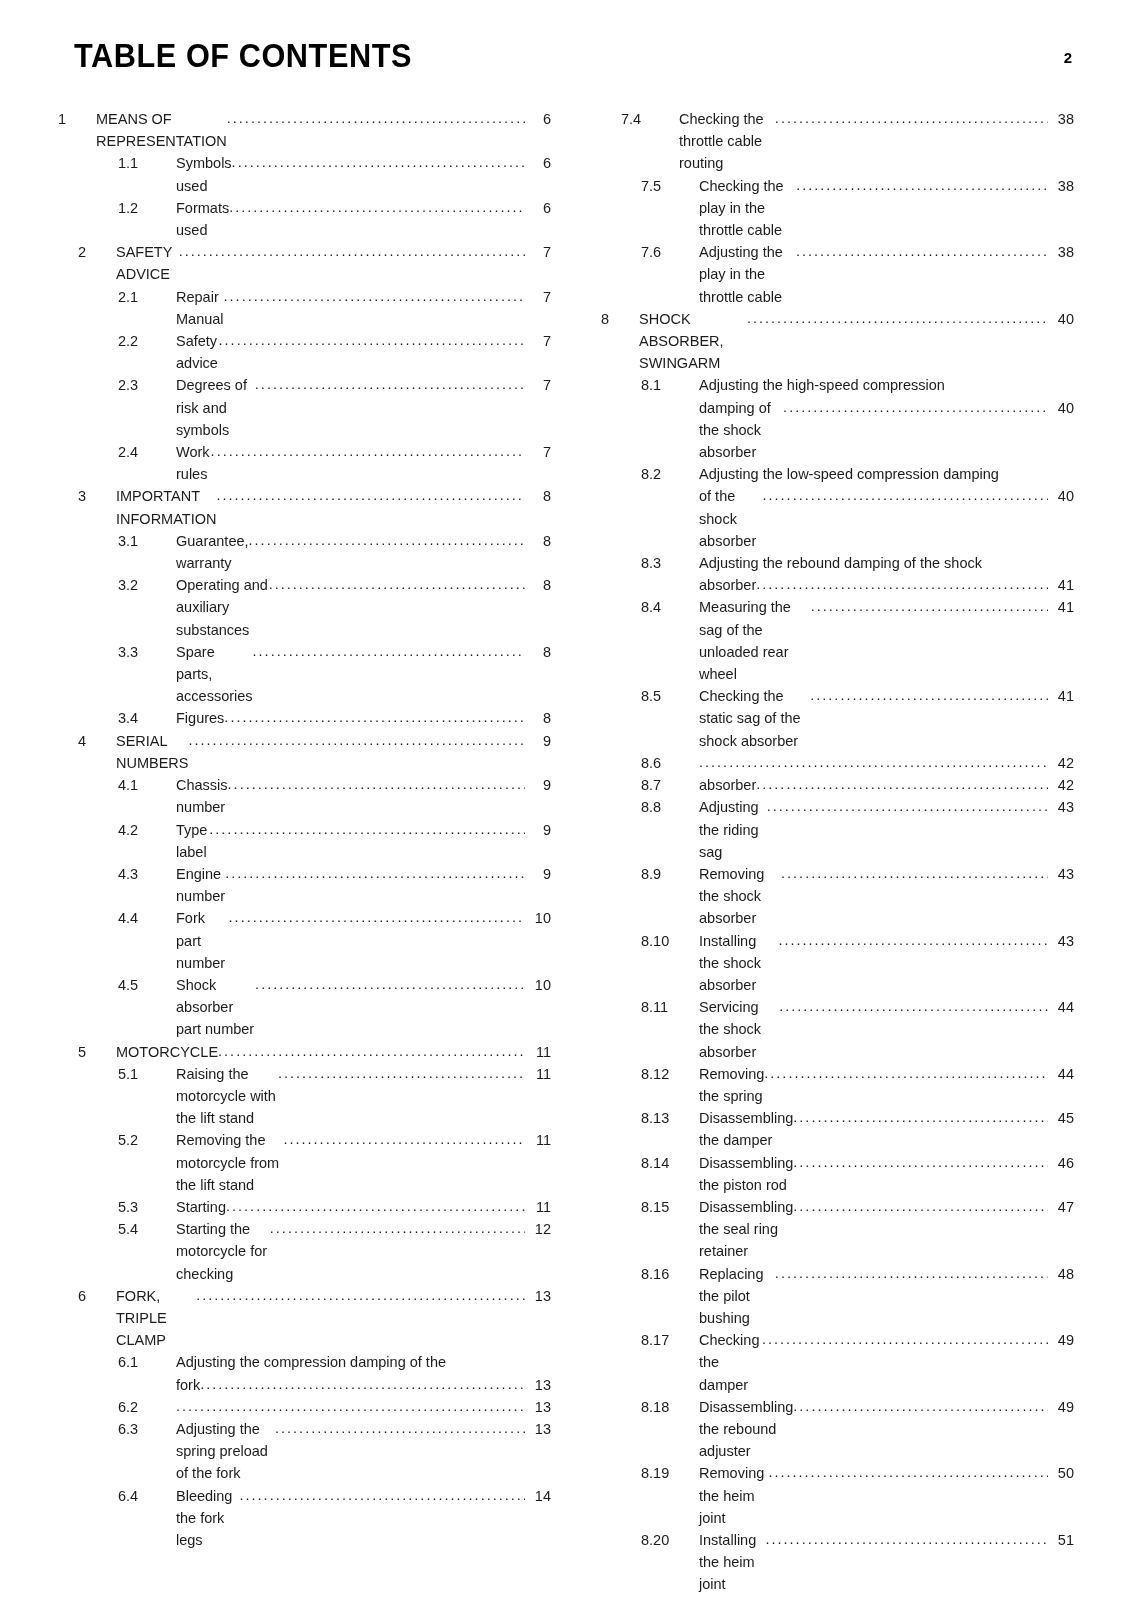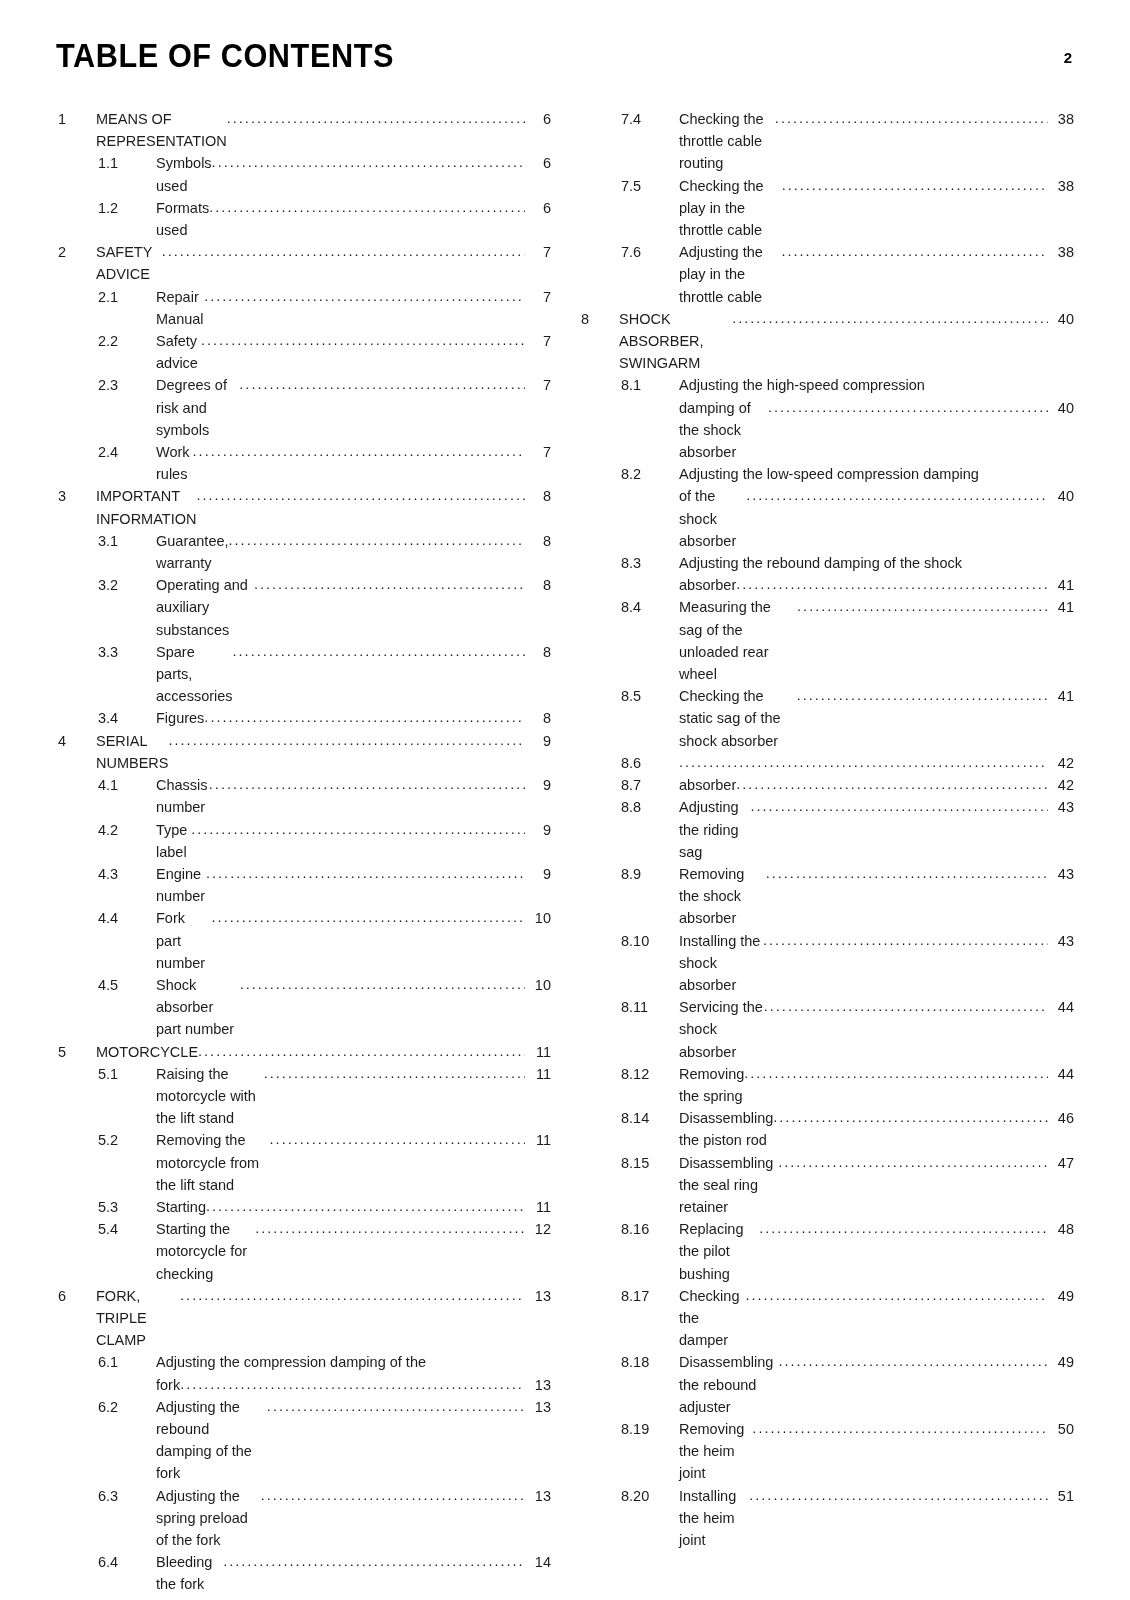--- a/index.html
+++ b/index.html
@@ -21,20 +21,21 @@
     padding: 38px 56px 0 56px;
     position: relative;
   }
 
   
   .header-row {
     display: flex;
     align-items: flex-start;
     justify-content: space-between;
     height: 62px;
+    margin-left: 18px;
   }
   .doc-title {
     font-family: "Liberation Sans", sans-serif;
     font-weight: bold;
     font-size: 33px;
     letter-spacing: 0.6px;
     line-height: 36px;
     margin: 0;
     color: #000;
     transform: scaleX(0.93);
@@ -125,21 +126,21 @@
     padding-left: 4px;
   }
   
   .toc-cont {
     display: flex;
     width: 100%;
   }
   .toc-cont .toc-text { flex: 0 1 auto; }
 
   
-  .toc-entry + .toc-entry { margin-top: 0; }
+  .toc-entry + .toc-entry { margin-top: 0; margin-left: 20px; }
 </style>
 </head>
 <body>
 
 <div class="page">
 
   <div class="header-row">
     <h1 class="doc-title">TABLE OF CONTENTS</h1>
     <div class="page-number">2</div>
   </div>
@@ -406,21 +407,20 @@
               <span class="toc-text">fork</span>
               <span class="toc-dots"></span>
               <span class="toc-page">13</span>
             </div>
           </div>
         </div>
         <div class="toc-entry section">
           <div class="toc-num">6.2</div>
           <div class="toc-body">
             <div class="toc-line">
-              <span class="toc-text">Adjusting the rebound damping of the fork</span>
               <span class="toc-dots"></span>
               <span class="toc-page">13</span>
             </div>
           </div>
         </div>
         <div class="toc-entry section">
           <div class="toc-num">6.3</div>
           <div class="toc-body">
             <div class="toc-line">
               <span class="toc-text">Adjusting the spring preload of the fork</span>
@@ -603,20 +603,30 @@
           <div class="toc-num">8.12</div>
           <div class="toc-body">
             <div class="toc-line">
               <span class="toc-text">Removing the spring</span>
               <span class="toc-dots"></span>
               <span class="toc-page">44</span>
             </div>
           </div>
         </div>
         <div class="toc-entry section">
+          <div class="toc-num">8.13</div>
+          <div class="toc-body">
+            <div class="toc-line">
+              <span class="toc-text">Disassembling the damper</span>
+              <span class="toc-dots"></span>
+              <span class="toc-page">45</span>
+            </div>
+          </div>
+        </div>
+        <div class="toc-entry section">
           <div class="toc-num">8.14</div>
           <div class="toc-body">
             <div class="toc-line">
               <span class="toc-text">Disassembling the piston rod</span>
               <span class="toc-dots"></span>
               <span class="toc-page">46</span>
             </div>
           </div>
         </div>
         <div class="toc-entry section">

